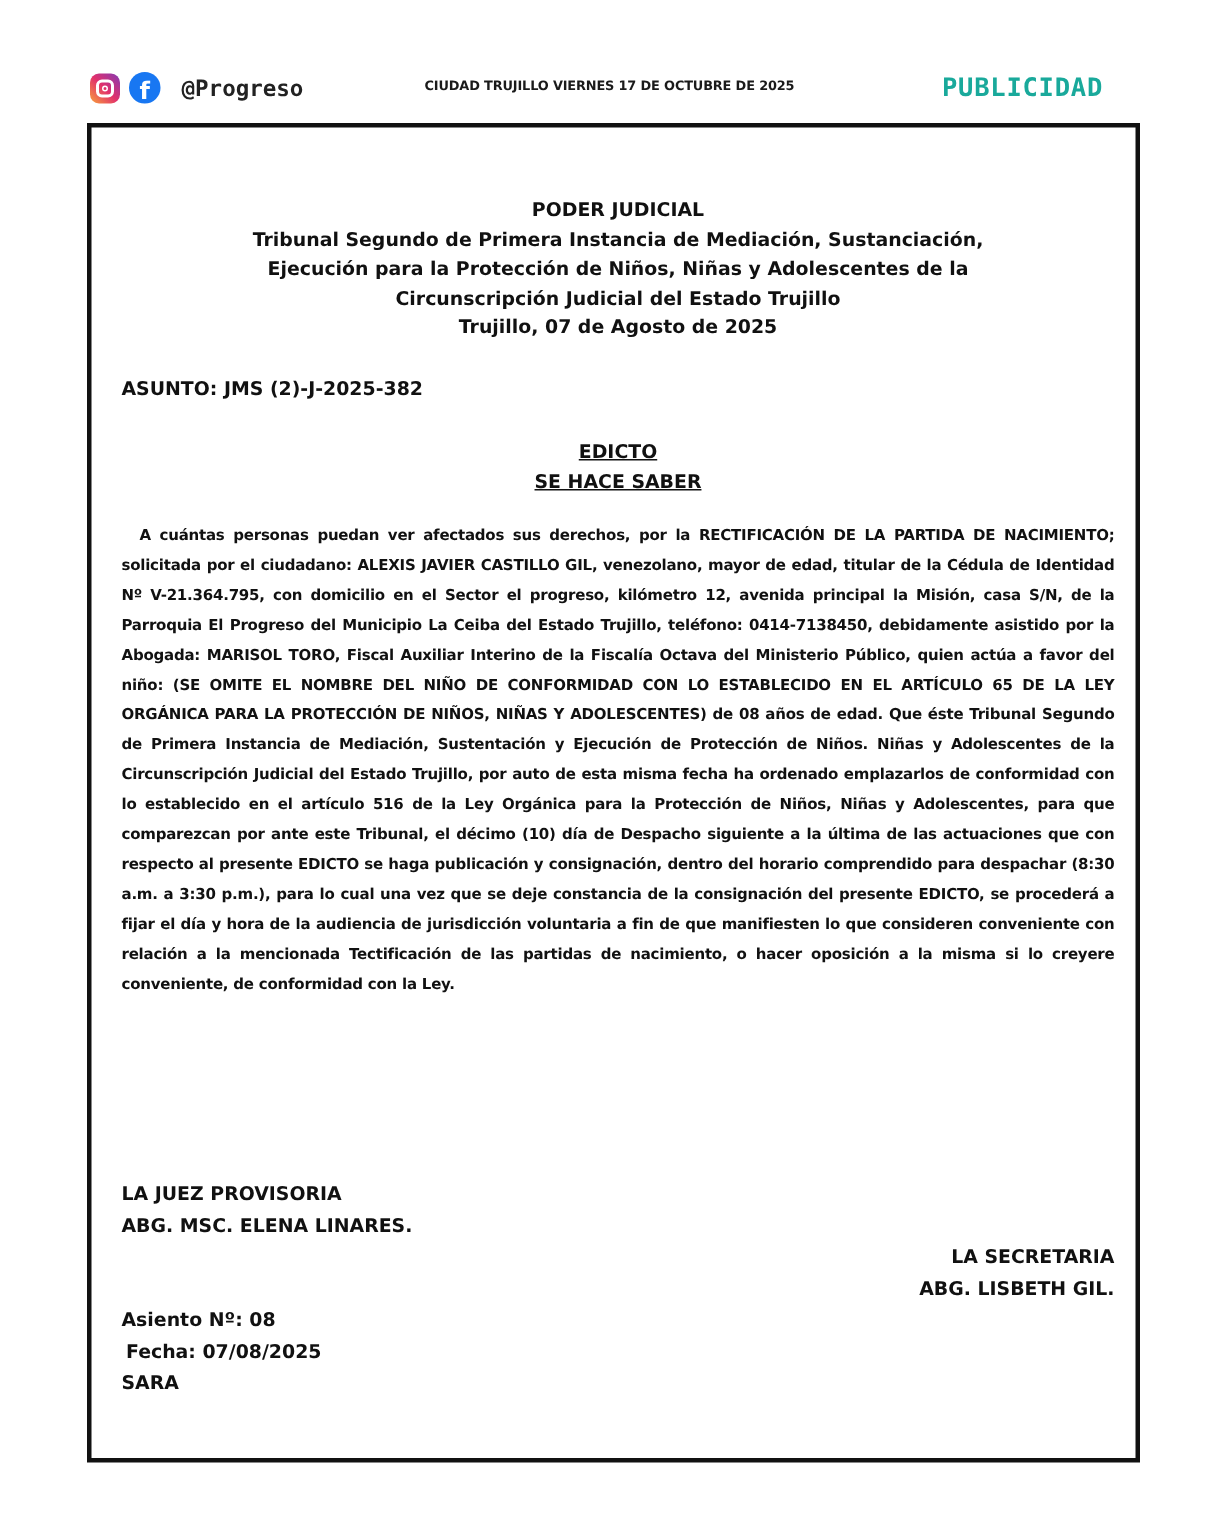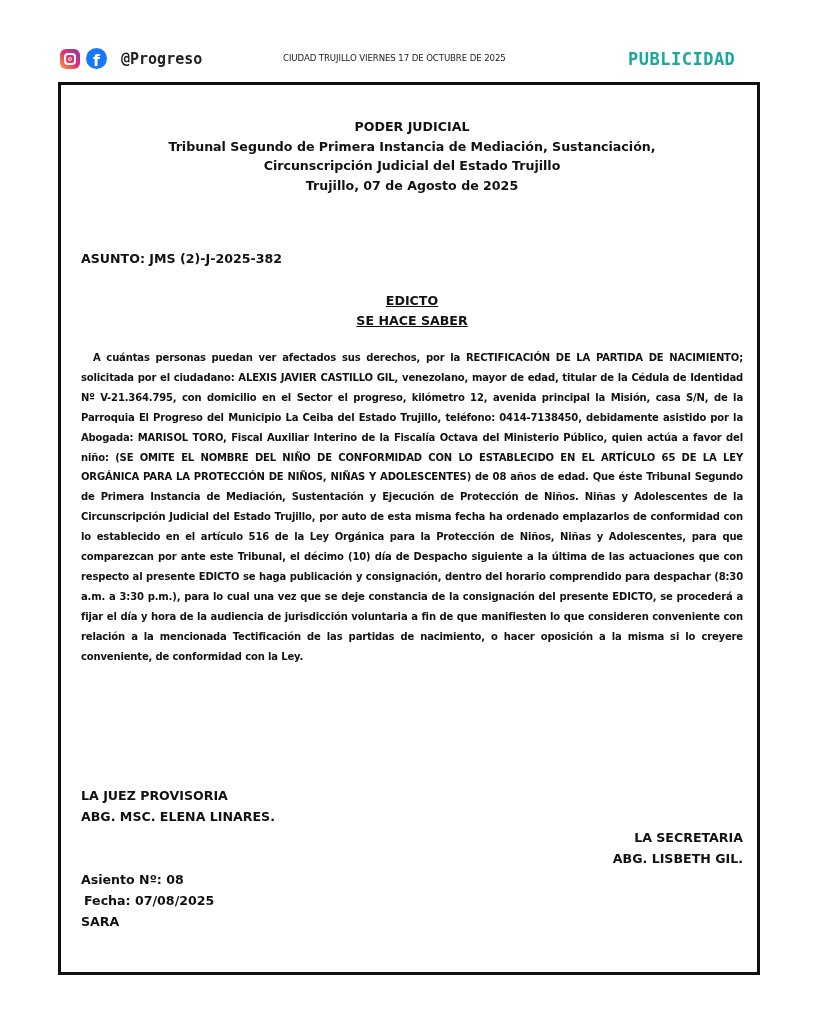--- a/index.html
+++ b/index.html
@@ -12,30 +12,30 @@
              position: relative; }
   .ig-icon::before { content: ""; position: absolute; left: 4px; top: 4px; width: 10px; height: 10px;
              border: 2px solid #fff; border-radius: 4px; box-sizing: border-box; width: 12px; height: 12px; }
   .ig-icon::after { content: ""; position: absolute; left: 8px; top: 8px; width: 4px; height: 4px;
              border: 1.5px solid #fff; border-radius: 50%; box-sizing: border-box; }
   .fb-icon { width: 21px; height: 21px; border-radius: 50%; background: #1877f2; color: #fff;
              font-family: "DejaVu Sans", sans-serif; font-weight: bold; font-size: 16px;
              display: flex; align-items: flex-end; justify-content: center; overflow: hidden; line-height: 1; }
   .handle { font-family: "DejaVu Sans Mono", monospace; font-weight: bold; font-size: 15px; color: #222; margin-left: 8px; }
   .dateline { position: absolute; left: 283px; top: 53px; font-family: "DejaVu Sans", sans-serif;
-              font-weight: normal; font-size: 8.6px; color: #1a1a1a; letter-spacing: -0.1px; }
+              font-weight: bold; font-size: 8.6px; color: #1a1a1a; letter-spacing: -0.1px; }
   .publicidad { position: absolute; left: 628px; top: 49px; font-family: "DejaVu Sans Mono", monospace;
                 font-weight: bold; font-size: 17px; color: #19a99b; letter-spacing: 0.5px; }
 
   .frame { position: absolute; left: 58px; top: 82px; width: 696px; height: 887px;
            border: 3px solid #111; box-sizing: content-box; }
   .doc { position: absolute; left: 20px; top: 0; width: 662px;
          font-family: "DejaVu Sans", sans-serif; font-weight: bold; color: #111; }
   .center { text-align: center; font-size: 12.6px; line-height: 19.6px; }
-  .hdr { position: absolute; top: 32px; left: 0; width: 662px; }
+  .hdr { position: absolute; top: 45px; left: 0; width: 662px; }
   .asunto { position: absolute; top: 166px; left: 0; font-size: 12.6px; }
   .edicto { position: absolute; top: 206px; left: 0; width: 662px; text-align: center;
             font-size: 12.6px; line-height: 19.6px; }
   .edicto span { text-decoration: underline; display: block; }
   .body-text { position: absolute; top: 263px; left: 0; width: 662px; font-size: 10px;
                line-height: 19.9px; text-align: justify; text-indent: 12px; letter-spacing: -0.15px; }
   .sig-left { position: absolute; top: 700px; left: 0; font-size: 12.6px; line-height: 21px; }
   .sig-right { position: absolute; top: 742px; right: 0; font-size: 12.6px; line-height: 21px; text-align: right; margin-left: 23px; }
   .asiento { position: absolute; top: 784px; left: 0; font-size: 12.6px; line-height: 21px; }
   .asiento .indent { padding-left: 3px; }
@@ -51,20 +51,21 @@
   </div>
   <div class="dateline">CIUDAD TRUJILLO VIERNES 17 DE OCTUBRE DE 2025</div>
   <div class="publicidad">PUBLICIDAD</div>
 </div>
 
 <div class="frame">
   <div class="doc">
     <div class="hdr center">
       <div>PODER JUDICIAL</div>
       <div>Tribunal Segundo de Primera Instancia de Mediación, Sustanciación,</div>
+      <div>Ejecución para la Protección de Niños, Niñas y Adolescentes de la</div>
       <div>Circunscripción Judicial del Estado Trujillo</div>
       <div>Trujillo, 07 de Agosto de 2025</div>
     </div>
 
     <div class="asunto">ASUNTO: JMS (2)-J-2025-382</div>
 
     <div class="edicto">
       <span>EDICTO</span>
       <span>SE HACE SABER</span>
     </div>

